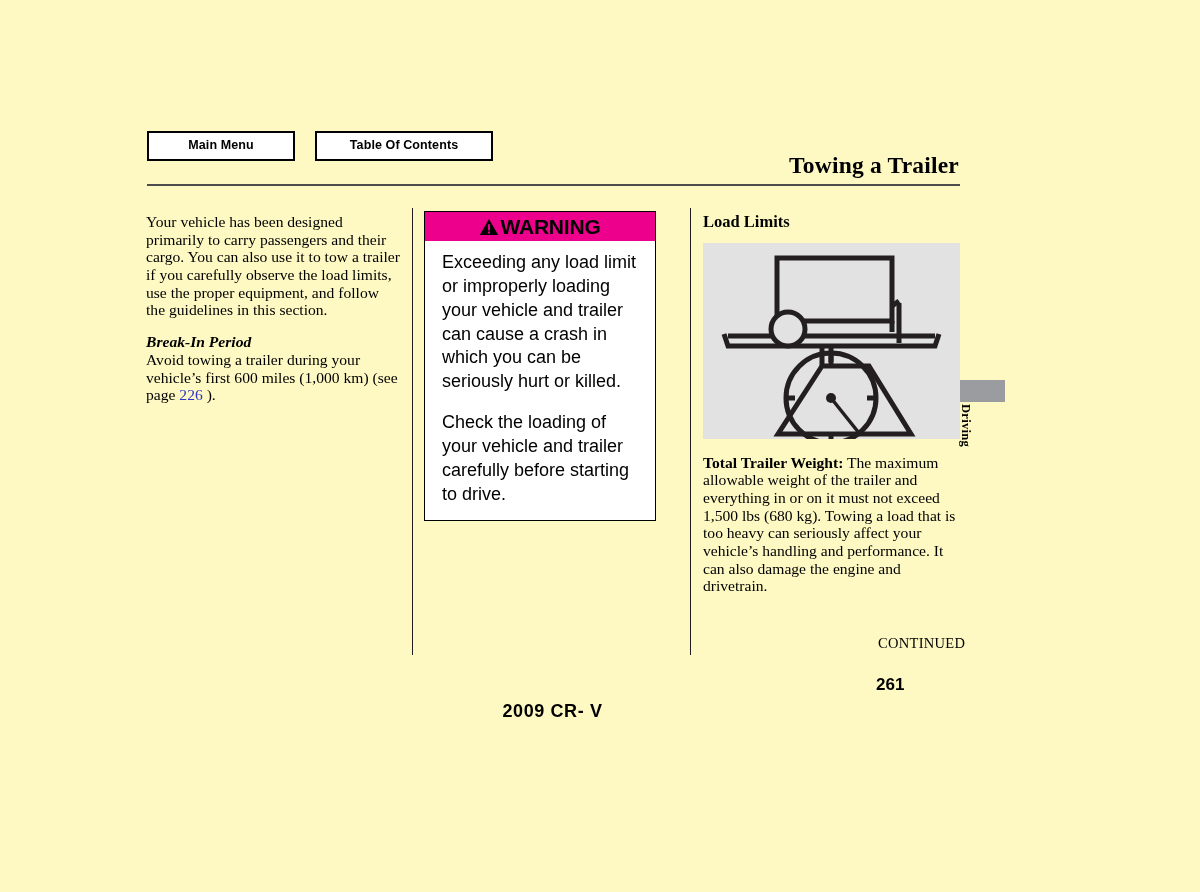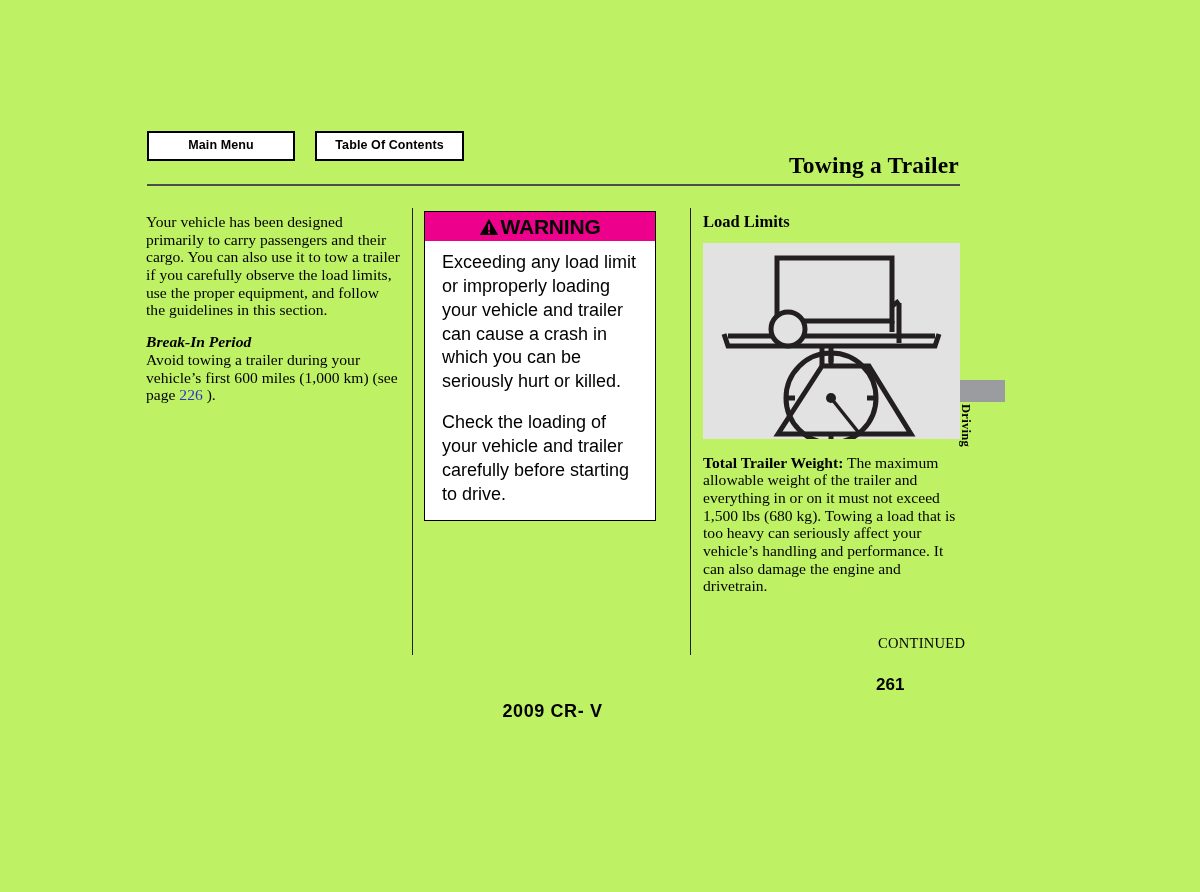--- a/index.html
+++ b/index.html
@@ -14,21 +14,21 @@
     font-family: "Liberation Serif", serif;
     color: #000000;
     overflow: hidden;
   }
 
   .page {
     position: absolute;
     left: 0; top: 0;
     width: 1200px;
     height: 892px;
-    background: #bef264;
+    background: #fef9c3;
   }
 
   
   .navbar {
     position: absolute;
     left: 147px;
     top: 131px;
     display: flex;
     gap: 20px;
   }
@@ -40,21 +40,21 @@
     font-weight: bold;
     color: #000000;
     text-align: center;
     line-height: 1;
     padding: 6px 0 7px 0;
     box-sizing: border-box;
     cursor: pointer;
     letter-spacing: 0.1px;
   }
   .nav-btn.main-menu { width: 148px; }
-  .nav-btn.toc { width: 149px; }
+  .nav-btn.toc { width: 178px; }
 
   
   .page-title {
     position: absolute;
     right: 241px;
     top: 152px;
     font-family: "Liberation Serif", serif;
     font-weight: bold;
     font-size: 23.5px;
     letter-spacing: 0.2px;

